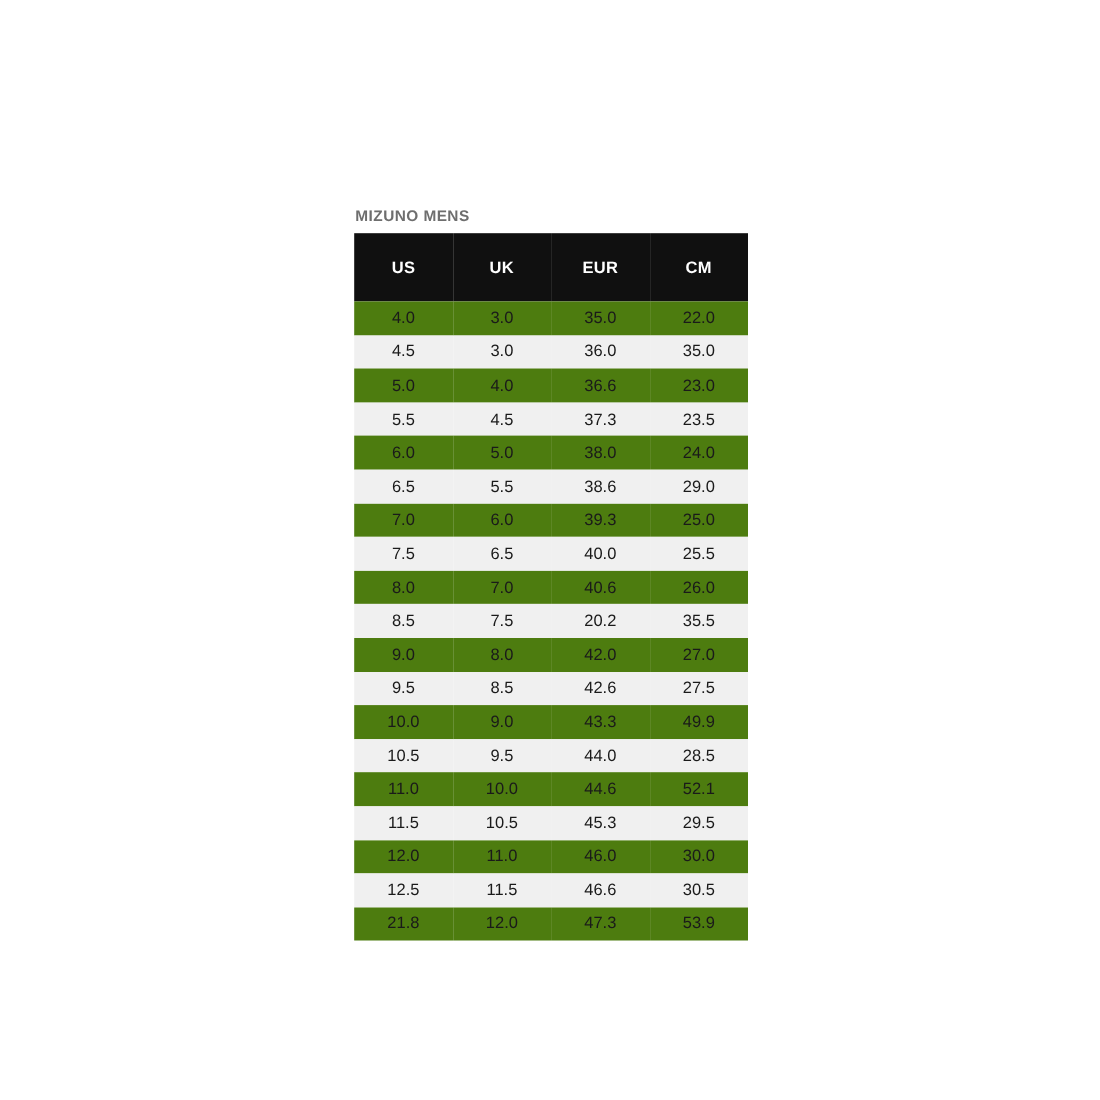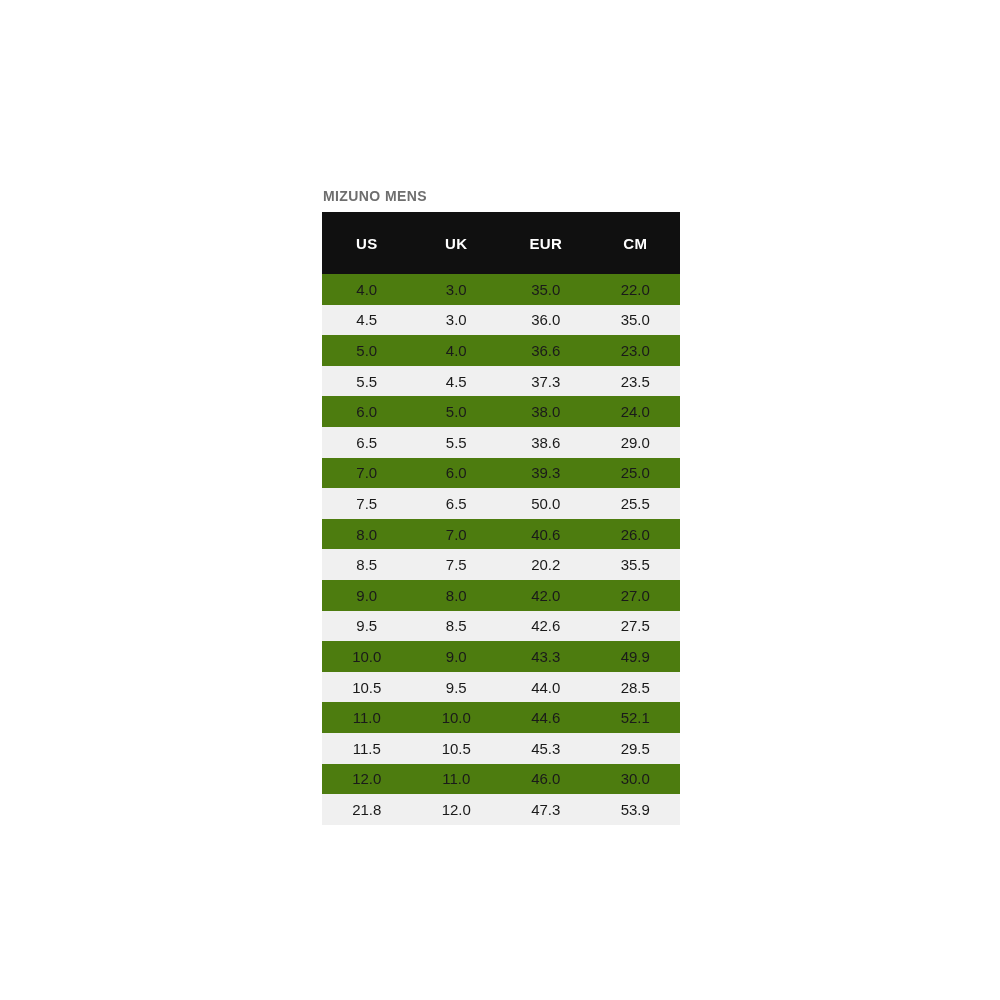--- a/index.html
+++ b/index.html
@@ -109,21 +109,21 @@
           </tr>
           <tr>
             <td>7.0</td>
             <td>6.0</td>
             <td>39.3</td>
             <td>25.0</td>
           </tr>
           <tr>
             <td>7.5</td>
             <td>6.5</td>
-            <td>50.0</td>
+            <td>40.0</td>
             <td>25.5</td>
           </tr>
           <tr>
             <td>8.0</td>
             <td>7.0</td>
             <td>40.6</td>
             <td>26.0</td>
           </tr>
           <tr>
             <td>8.5</td>
@@ -167,20 +167,26 @@
             <td>45.3</td>
             <td>29.5</td>
           </tr>
           <tr>
             <td>12.0</td>
             <td>11.0</td>
             <td>46.0</td>
             <td>30.0</td>
           </tr>
           <tr>
+            <td>12.5</td>
+            <td>11.5</td>
+            <td>46.6</td>
+            <td>30.5</td>
+          </tr>
+          <tr>
             <td>21.8</td>
             <td>12.0</td>
             <td>47.3</td>
             <td>53.9</td>
           </tr>
         </tbody>
     </table>
   </div>
 </div>
 

